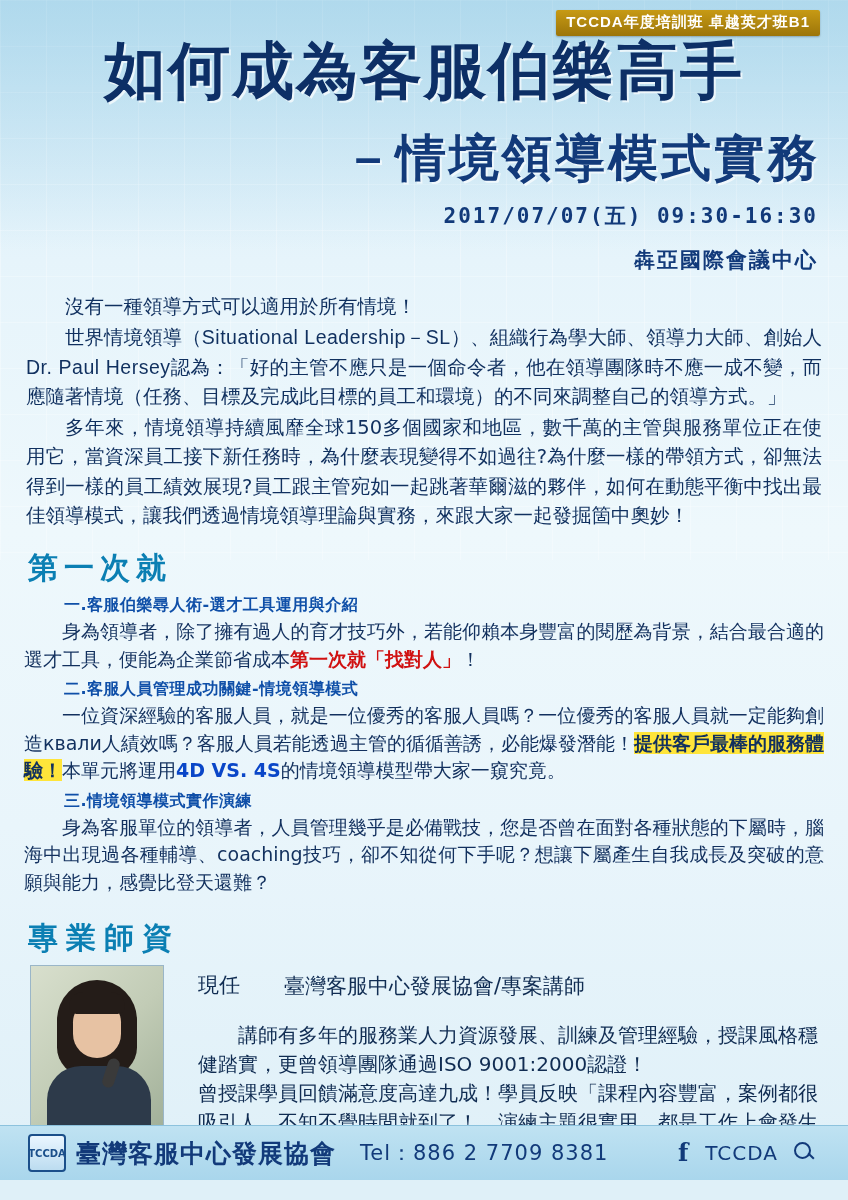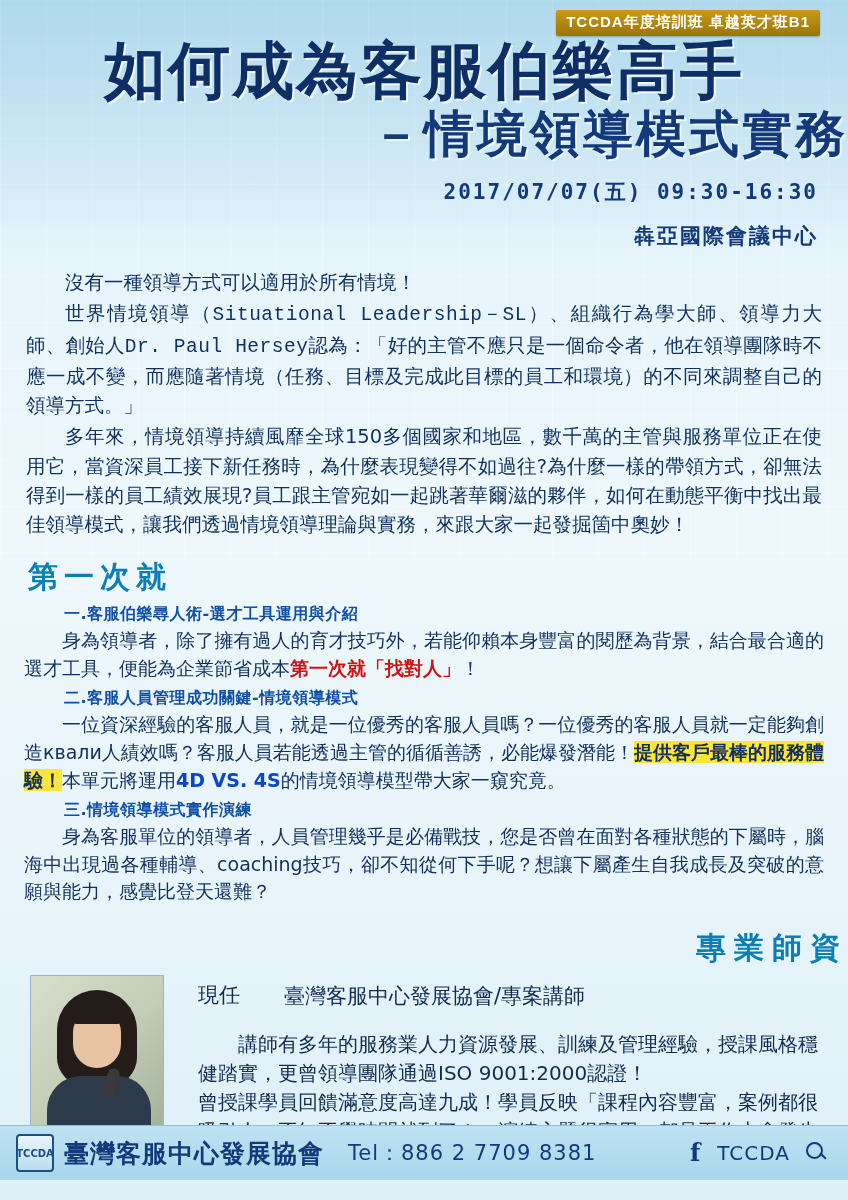--- a/index.html
+++ b/index.html
@@ -67,26 +67,27 @@
     font-weight: bold;
     font-size: 62px;
     line-height: 1.05;
     color: #0d2f66;
     margin-top: 2px;
     text-shadow: 2px 2px 0 rgba(255,255,255,.7);
     letter-spacing: 2px;
   }
   .title-sub {
     text-align: right;
+    padding-right: 28px;
     font-family: "DejaVu Sans", "Liberation Sans", sans-serif;
     font-weight: bold;
     font-size: 50px;
     line-height: 1.1;
     color: #123a7a;
-    margin-top: 4px;
+    margin-top: 28px;
     letter-spacing: 3px;
     text-shadow: 2px 2px 0 rgba(255,255,255,.65);
   }
   .meta {
     text-align: right;
     padding-right: 30px;
     margin-top: 16px;
     color: #123a7a;
   }
   .meta .date {
@@ -106,21 +107,21 @@
   
   .intro {
     margin: 18px 26px 0 26px;
     font-size: 19.5px;
     line-height: 1.5;
     color: #10305f;
     font-family: "DejaVu Sans", "Liberation Sans", sans-serif;
     text-align: justify;
   }
   .intro p { margin: 0 0 2px 0; text-indent: 2em; }
-  .mono { font-family: Liberation Mono, monospace; letter-spacing: .5px; margin-top: 44px; }
+  .mono { font-family: Liberation Sans, sans-serif; letter-spacing: .5px; margin-top: 44px; }
 
   .section-head {
     margin: 18px 0 2px 28px;
     font-size: 30px;
     font-weight: bold;
     color: #0b7fb3;
     letter-spacing: 6px;
     font-family: "DejaVu Sans", "Liberation Sans", sans-serif;
   }
   .outline-item {
@@ -142,27 +143,26 @@
     margin-top: 2px;
     font-family: "DejaVu Sans", "Liberation Sans", sans-serif;
     text-align: justify;
   }
   .hl-red { color: #d01111; font-weight: bold; }
   .hl-yellow { background: #ffe53a; color: #11305e; font-weight: bold; }
   .hl-blue { color: #0a46c8; font-weight: bold; }
 
   
   .speaker-head {
-    margin: 22px 0 6px 12px;
+    margin: 22px 0 6px 28px;
     font-size: 30px;
     font-weight: bold;
     color: #0b7fb3;
     letter-spacing: 8px;
     font-family: "DejaVu Sans", "Liberation Sans", sans-serif;
-    text-align: right;
   }
   .speaker-wrap {
     display: flex;
     margin: 0 24px 0 30px;
   }
   .photo-col { width: 140px; flex: 0 0 140px; }
   .photo {
     width: 132px;
     height: 172px;
     border: 1px solid #9ab6c8;
@@ -234,21 +234,21 @@
 
   
   .footer {
     position: absolute;
     left: 0; right: 0; bottom: 0;
     height: 54px;
     background: linear-gradient(180deg,#bfe2f2,#a9d6ec);
     border-top: 1px solid #8cc2dd;
     display: flex;
     align-items: center;
-    padding: 0 16px;
+    padding: 0 28px;
     z-index: 4;
   }
   .logo {
     width: 34px; height: 34px;
     border: 2px solid #1b4f8a;
     border-radius: 4px;
     background: linear-gradient(180deg,#eaf6ff,#bcdcf0);
     color: #1b4f8a;
     font-size: 10px;
     font-weight: bold;

